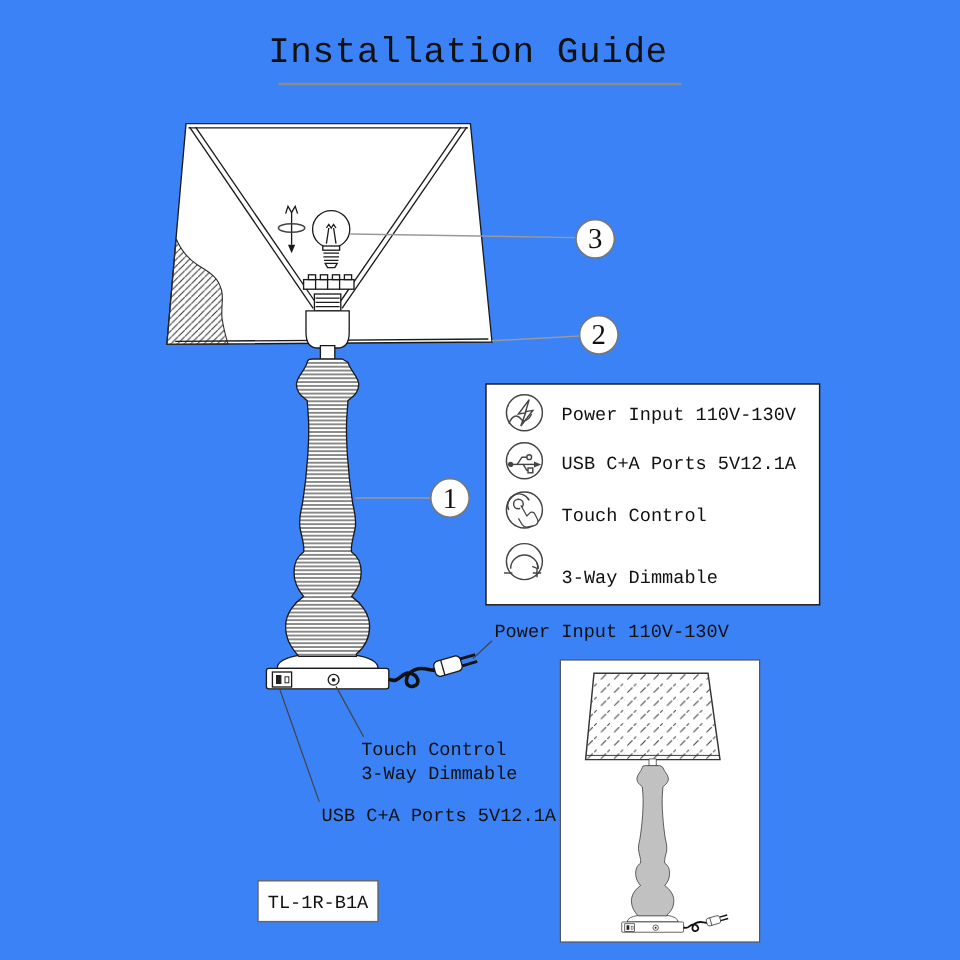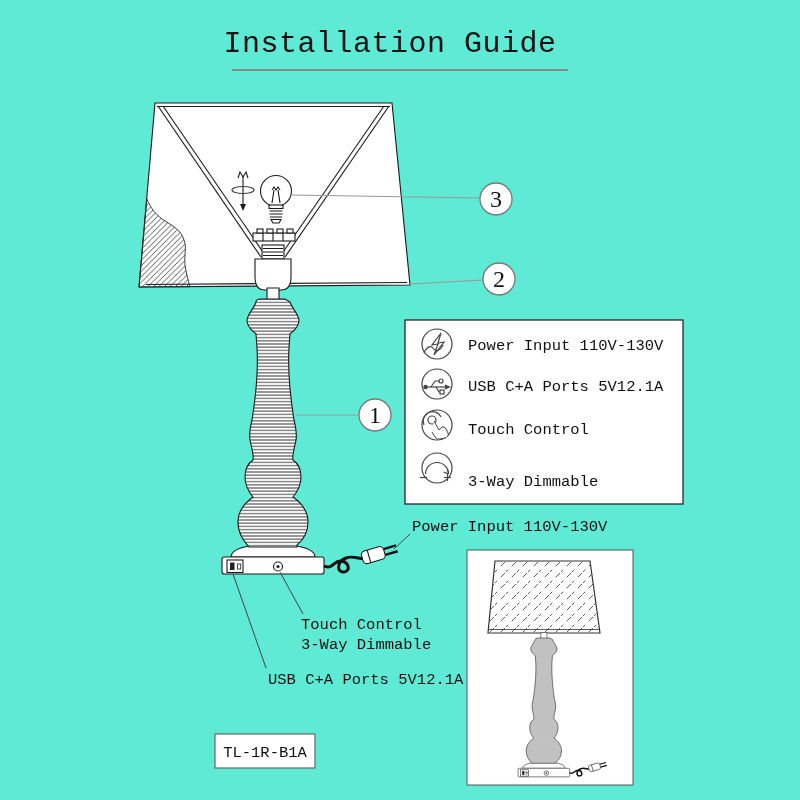--- a/index.html
+++ b/index.html
@@ -1,16 +1,16 @@
 <!DOCTYPE html>
 <html><head>
 <meta charset="utf-8">
 <style>
   html,body{margin:0;padding:0;background:#fff;}
-  #page{position:relative;width:800px;height:800px;background:#5eead4;overflow:hidden;}
+  #page{position:relative;width:800px;height:800px;background:#3b82f6;overflow:hidden;}
   svg{position:absolute;left:0;top:0;}
   text{font-family:"Liberation Mono","DejaVu Sans Mono",monospace;fill:#111;}
   .t-title{font-size:30px;letter-spacing:0.5px;}
   .t-label{font-size:15.5px;}
   .t-num{font-family:"Liberation Serif","DejaVu Serif",serif;font-size:24px;}
   .ln{stroke:#1a1a1a;stroke-width:1.1;fill:none;}
   .lnw{stroke:#1a1a1a;stroke-width:1.1;fill:#ffffff;}
   .leader{stroke:#999;stroke-width:1.2;fill:none;}
   .leader2{stroke:#444;stroke-width:1;fill:none;}
   .co{stroke:#777;stroke-width:1.3;fill:#ffffff;}

